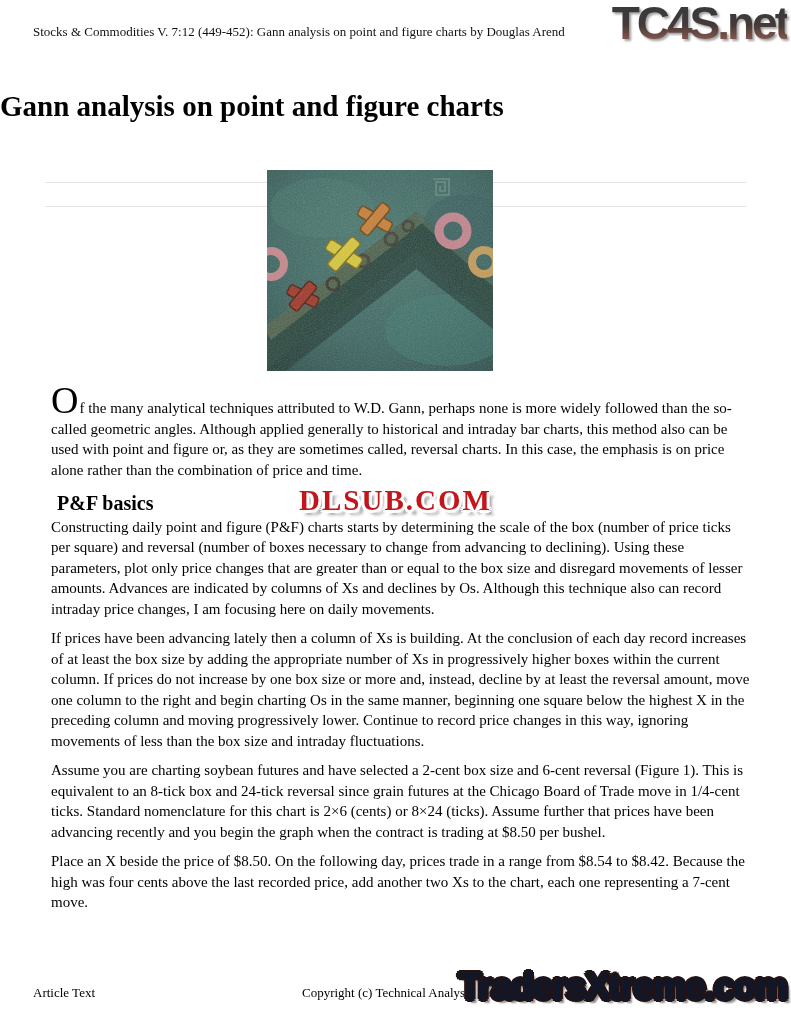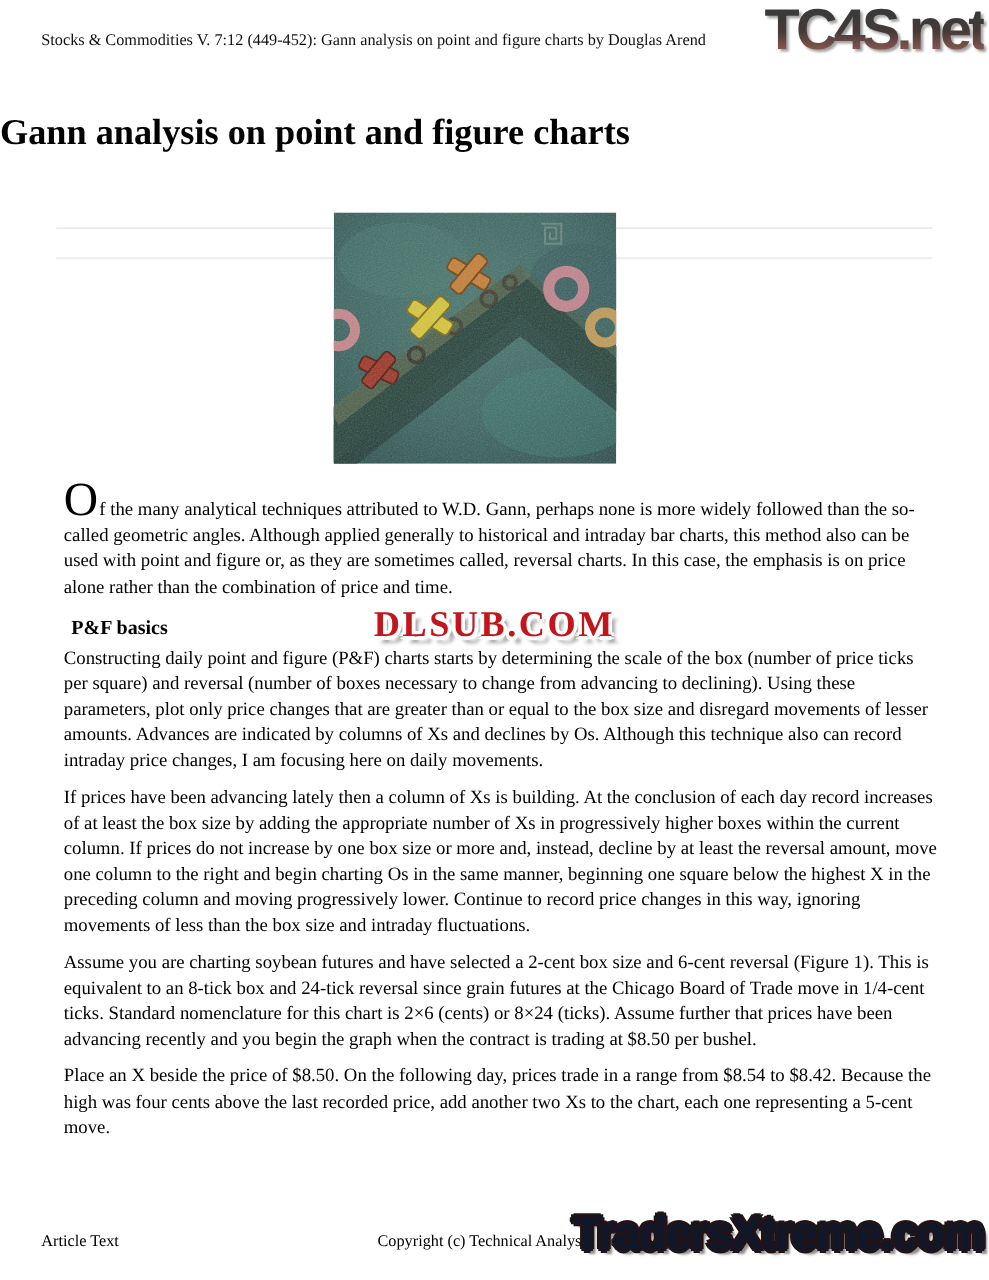--- a/index.html
+++ b/index.html
@@ -43,21 +43,21 @@
     position:absolute; left:51px; top:384px; width:700px;
     font-size:15px; line-height:20.5px;
   }
   .body-text p { margin:0 0 9px 0; }
   .drop-cap {
     font-size:38px; line-height:0.85; font-weight:normal;
     vertical-align:baseline; letter-spacing:1px;
   }
   .section-heading {
     margin:13px 0 3px 0; padding-left:6px;
-    font-size:16px; font-weight:bold;
+    font-size:20px; font-weight:bold;
   }
 
   
   .watermark {
     position:absolute; top:484px; left:50%; transform:translateX(-50%);
     font-family:"Liberation Serif", serif; font-weight:bold;
     font-size:29px; letter-spacing:2px; color:#c3161c; z-index:5;
     text-shadow:
       -2px -2px 0 #fff, 2px -2px 0 #fff, -2px 2px 0 #fff, 2px 2px 0 #fff,
       0 -3px 0 #fff, 0 3px 0 #fff, -3px 0 0 #fff, 3px 0 0 #fff,
@@ -144,21 +144,21 @@
   </div>
 
   <div class="body-text">
     <p><span class="drop-cap">O</span><span>f the many analytical techniques attributed to W.D. Gann, perhaps none is more widely followed than the so-called geometric angles. Although applied generally to historical and intraday bar charts, this method also can be used with point and figure or, as they are sometimes called, reversal charts. In this case, the emphasis is on price alone rather than the combination of price and time.</span></p>
 
     <h2 class="section-heading">P&amp;F basics</h2>
 
     <p>Constructing daily point and figure (P&amp;F) charts starts by determining the scale of the box (number of price ticks per square) and reversal (number of boxes necessary to change from advancing to declining). Using these parameters, plot only price changes that are greater than or equal to the box size and disregard movements of lesser amounts. Advances are indicated by columns of Xs and declines by Os. Although this technique also can record intraday price changes, I am focusing here on daily movements.</p>
     <p>If prices have been advancing lately then a column of Xs is building. At the conclusion of each day record increases of at least the box size by adding the appropriate number of Xs in progressively higher boxes within the current column. If prices do not increase by one box size or more and, instead, decline by at least the reversal amount, move one column to the right and begin charting Os in the same manner, beginning one square below the highest X in the preceding column and moving progressively lower. Continue to record price changes in this way, ignoring movements of less than the box size and intraday fluctuations.</p>
     <p>Assume you are charting soybean futures and have selected a 2-cent box size and 6-cent reversal (Figure 1). This is equivalent to an 8-tick box and 24-tick reversal since grain futures at the Chicago Board of Trade move in 1/4-cent ticks. Standard nomenclature for this chart is 2×6 (cents) or 8×24 (ticks). Assume further that prices have been advancing recently and you begin the graph when the contract is trading at $8.50 per bushel.</p>
-    <p>Place an X beside the price of $8.50. On the following day, prices trade in a range from $8.54 to $8.42. Because the high was four cents above the last recorded price, add another two Xs to the chart, each one representing a 5-cent move.</p>
+    <p>Place an X beside the price of $8.50. On the following day, prices trade in a range from $8.54 to $8.42. Because the high was four cents above the last recorded price, add another two Xs to the chart, each one representing a 7-cent move.</p>
   </div>
 
   <div class="watermark">DLSUB.COM</div>
 
   <div class="footer-left">Article Text</div>
   <div class="footer-center">Copyright (c) Technical Analysis Inc.</div>
   <div class="tx-logo">TradersXtreme.com</div>
 
 </div>
 

